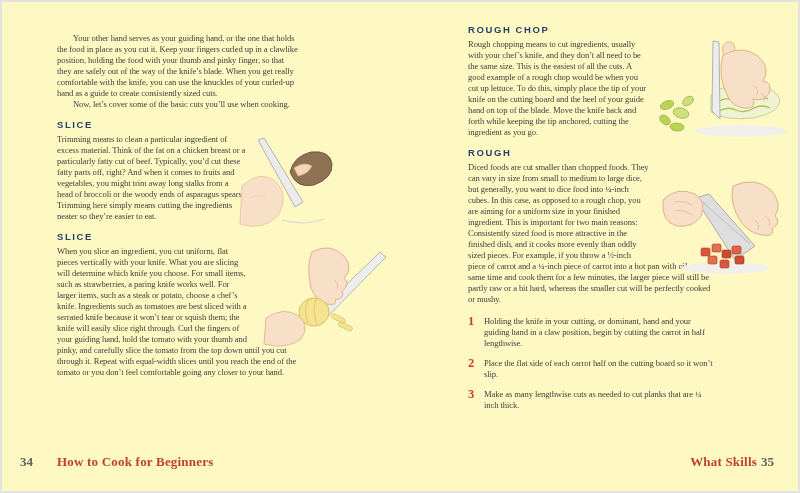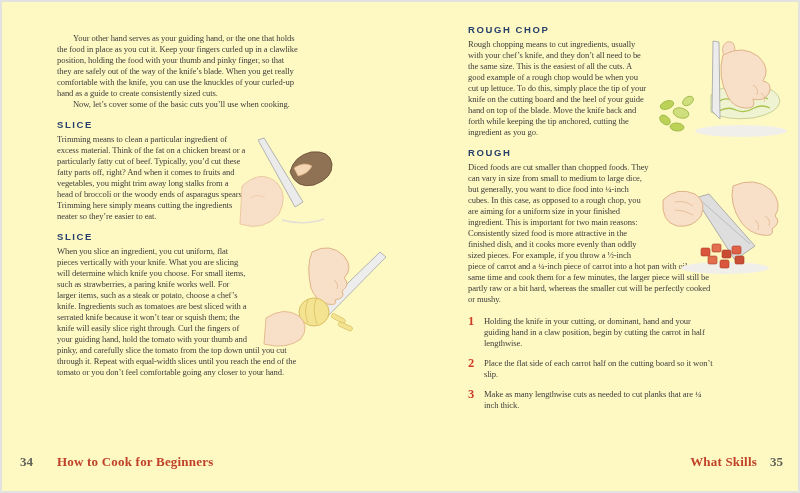--- a/index.html
+++ b/index.html
@@ -65,21 +65,21 @@
   .footer span {
     position:absolute;
     font-size:13px; line-height:10px;
     white-space:nowrap;
   }
   .footer .pagenum { color:#5f6158; font-weight:bold; }
   .footer .booktitle { color:#bf4129; font-weight:bold; letter-spacing:0.2px; }
   .footer-left  .pagenum   { left:20px; }
   .footer-left  .booktitle { left:57px; }
   .footer-right .booktitle { right:43px; }
-  .footer-right .pagenum   { right:17px; }
+  .footer-right .pagenum   { right:26px; }
 </style>
 </head>
 <body>
 
 <div class="spread">
 
   <div class="page page-left">
 
     <p class="body indent">Your other hand serves as your guiding hand, or the one that holds the food in place as you cut it. Keep your fingers curled up in a clawlike position, holding the food with your thumb and pinky finger, so that they are safely out of the way of the knife’s blade. When you get really comfortable with the knife, you can use the knuckles of your curled-up hand as a guide to create consistently sized cuts.</p>
     <p class="body indent">Now, let’s cover some of the basic cuts you’ll use when cooking.</p>

